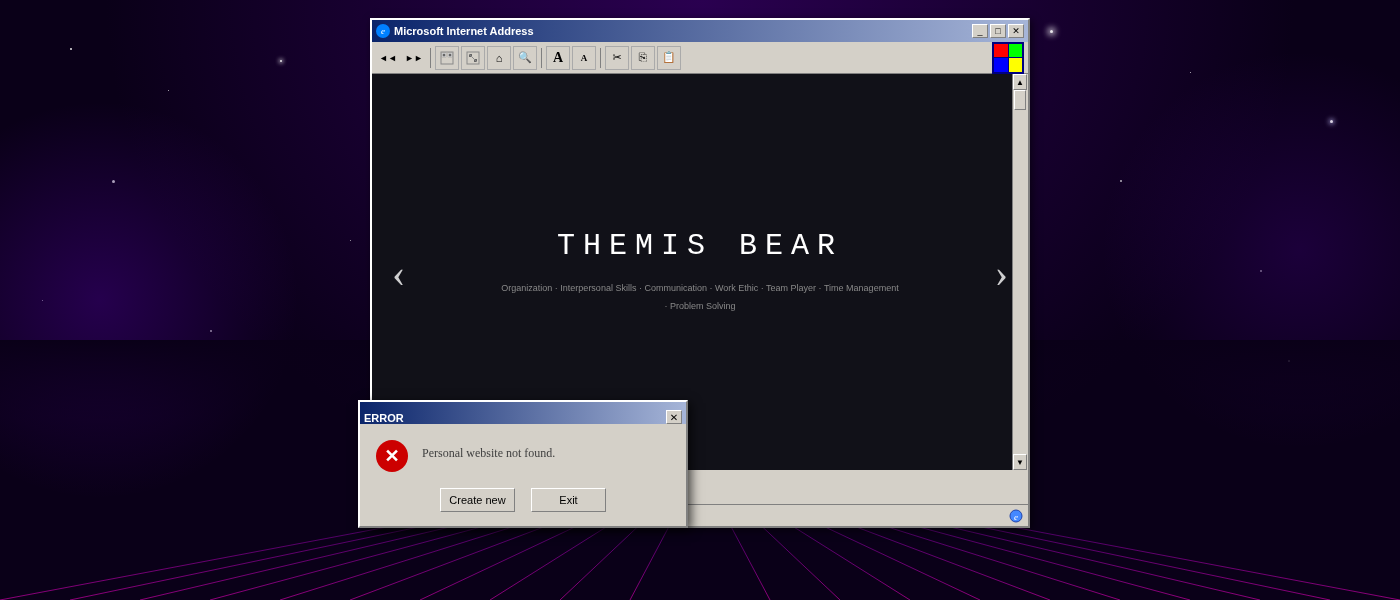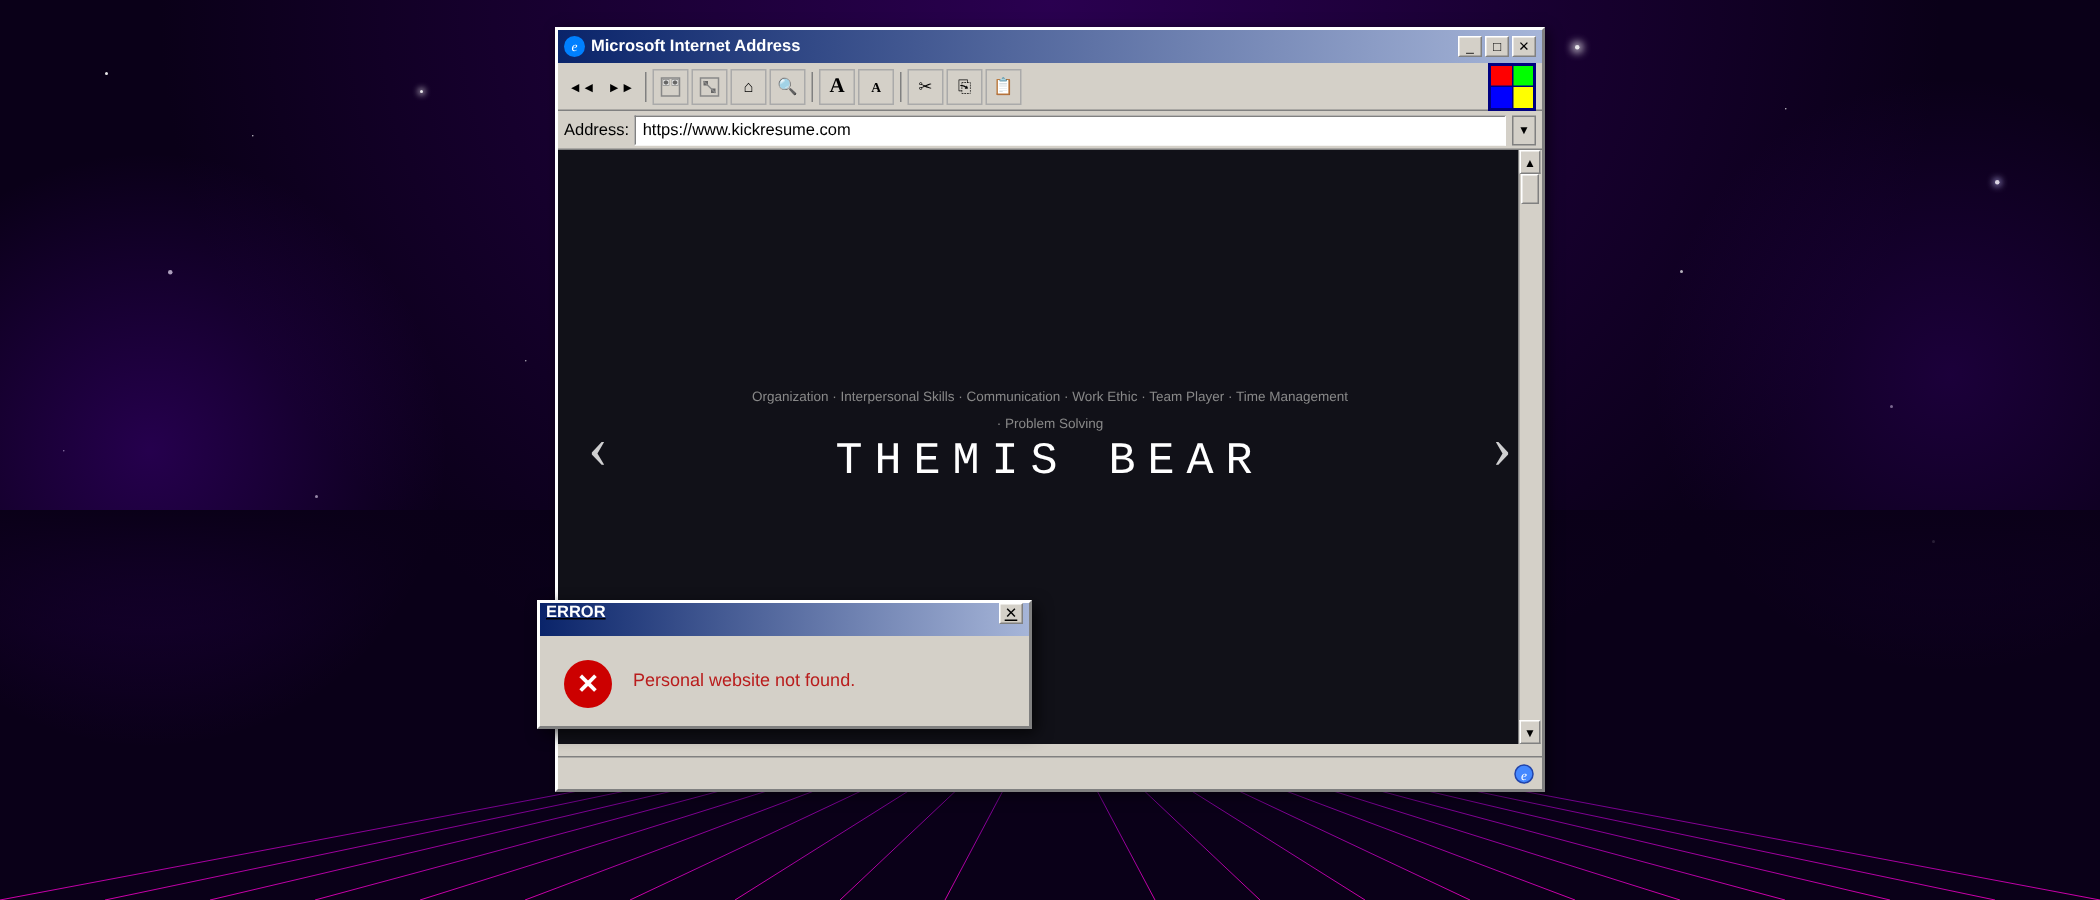--- a/index.html
+++ b/index.html
@@ -322,24 +322,23 @@
       border-right-color: #808080;
       border-bottom-color: #808080;
       box-shadow: 3px 3px 10px rgba(0,0,0,0.7);
       z-index: 20;
     }
 
     .error-title-bar {
       background: linear-gradient(to right, #0a246a, #a6b5d8);
       height: 22px;
       display: flex;
-      align-items: flex-start;
+      align-items: flex-end;
       padding: 0 4px;
       justify-content: space-between;
-      text-decoration: underline;
     }
 
     .error-title-text {
       color: white;
       font-size: 11px;
       font-weight: bold;
       font-family: 'Tahoma', sans-serif;
     }
 
     .error-close-btn {
@@ -373,22 +372,22 @@
       justify-content: center;
       flex-shrink: 0;
       color: white;
       font-size: 18px;
       font-weight: bold;
       font-family: 'Times New Roman', serif;
     }
 
     .error-message {
       font-size: 12px;
-      font-family: Liberation Sans, sans-serif;
-      color: #b91c1c;
+      font-family: Liberation Serif, serif;
+      color: #404040;
       padding-top: 6px;
     }
 
     .error-buttons {
       display: flex;
       justify-content: center;
       gap: 16px;
       padding: 4px 16px 14px;
     }
 
@@ -573,33 +572,28 @@
     <div class="toolbar-logo">
       <div class="win-logo">
         <div></div>
         <div></div>
         <div></div>
         <div></div>
       </div>
     </div>
   </div>
 
-  <div class="address-bar">
-    <span class="address-label">Address:</span>
-    <input class="address-input" type="text" value="https://www.kickresume.com" style="">
-    <div class="address-dropdown">▼</div>
-  </div>
 
   <div class="browser-content">
     <div class="resume-display">
 
       <div class="nav-arrow nav-arrow-left">‹</div>
 
+      <div style="color:white;font-size:30px;letter-spacing:8px;font-family:'Courier New',monospace;text-transform:uppercase;margin-bottom:16px;font-weight:normal;">THEMIS  BEAR</div>
       <div style="color:#888;font-size:9px;font-family:Arial,sans-serif;text-align:center;line-height:2;max-width:400px;">Organization · Interpersonal Skills · Communication · Work Ethic · Team Player · Time Management · Problem Solving</div>
-      <div style="color:white;font-size:30px;letter-spacing:8px;font-family:'Courier New',monospace;text-transform:uppercase;margin-bottom:16px;font-weight:normal;">THEMIS  BEAR</div>
 
       <div class="nav-arrow nav-arrow-right">›</div>
     </div>
 
     <div class="scrollbar">
       <div style="width:14px;height:16px;background:#d4d0c8;border:1px solid #fff;border-right-color:#808080;border-bottom-color:#808080;display:flex;align-items:center;justify-content:center;font-size:8px;cursor:pointer;">▲</div>
       <div class="scrollbar-thumb" style="position:relative;top:0;left:1px;right:1px;width:12px;height:20px;"></div>
       <div style="position:absolute;bottom:0;left:0;width:14px;height:16px;background:#d4d0c8;border:1px solid #fff;border-right-color:#808080;border-bottom-color:#808080;display:flex;align-items:center;justify-content:center;font-size:8px;cursor:pointer;">▼</div>
     </div>
   </div>
@@ -620,13 +614,17 @@
   <div class="error-title-bar">
     <span class="error-title-text">ERROR</span>
     <div class="error-close-btn">✕</div>
   </div>
 
   <div class="error-body">
     <div class="error-icon-circle">✕</div>
     <div class="error-message">Personal website not found.</div>
   </div>
 
+  <div class="error-buttons">
+    <button class="win-button">Create new</button>
+    <button class="win-button">Exit</button>
+  </div>
 </div>
 
 </body></html>

